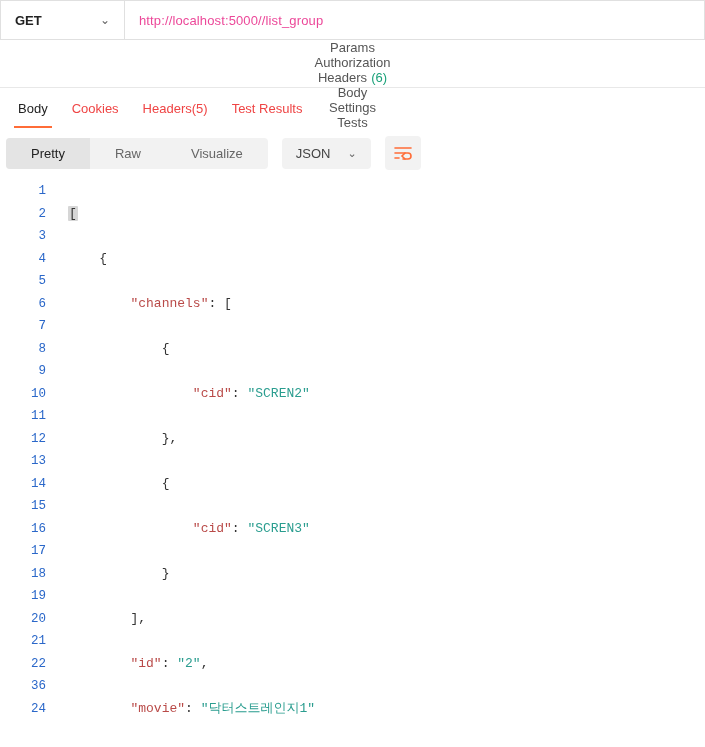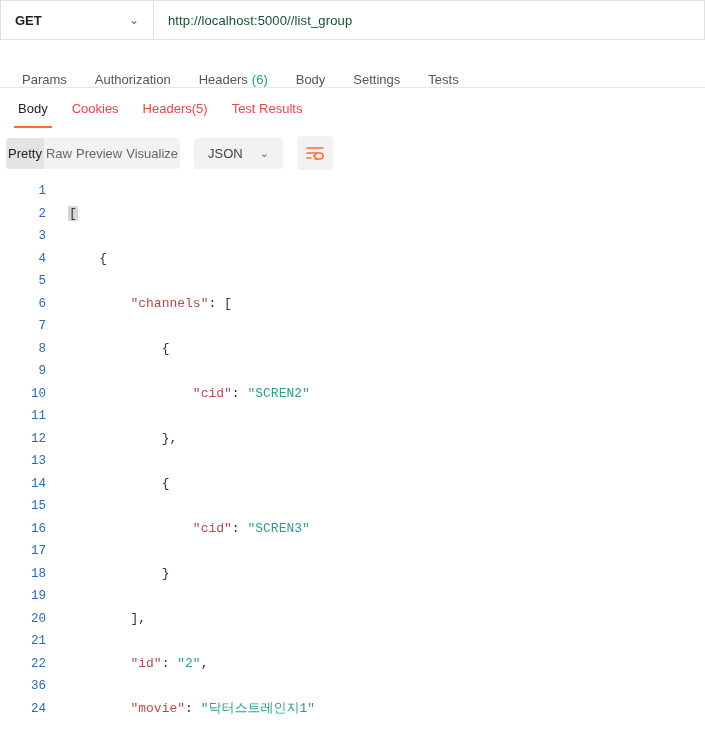--- a/index.html
+++ b/index.html
@@ -1,35 +1,35 @@
 <!DOCTYPE html>
 <html><head>
 <meta charset="utf-8">
 <style>
 * { box-sizing: border-box; margin: 0; padding: 0; }
 body { font-family: -apple-system, BlinkMacSystemFont, "Segoe UI", Arial, sans-serif; font-size: 13px; color: #222; width: 705px; background: #fff; }
 
 .request-bar { display: flex; height: 40px; border: 1px solid #e0e0e0; background: #fff; }
-.method-select { display: flex; align-items: center; justify-content: space-between; width: 153px; padding: 0 14px; border-right: 1px solid #e0e0e0; cursor: pointer; }
+.method-select { display: flex; align-items: center; justify-content: space-between; width: 124px; padding: 0 14px; border-right: 1px solid #e0e0e0; cursor: pointer; }
 .method-select .method { font-weight: 600; font-size: 13px; color: #222; }
 .method-select .chev { color: #666; font-size: 12px; }
-.url-input { flex: 1; display: flex; align-items: center; padding: 0 14px; color: #14532d; font-size: 13px; letter-spacing: 0.01em; }
+.url-input { flex: 1; display: flex; align-items: center; padding: 0 14px; color: #ec4899; font-size: 13px; letter-spacing: 0.01em; }
 
-.tabs { display: flex; gap: 0; padding: 0 8px; height: 48px; border-bottom: 1px solid #e8e8e8; align-items: flex-end; }
+.tabs { display: flex; gap: 0; padding: 0 8px; height: 48px; border-bottom: 1px solid #e8e8e8; align-items: center; flex-direction: column; }
 .tab { display: flex; align-items: center; padding: 0 14px; color: #555; font-size: 13px; cursor: pointer; }
 .tab .count-g { color: #1aa179; margin-left: 4px; }
 
 .resp-tabs { display: flex; gap: 0; padding: 0 6px; height: 40px; align-items: stretch; }
 .resp-tab { display: flex; align-items: center; padding: 0 12px; color: #ef4444; font-size: 13px; cursor: pointer; position: relative; }
 .resp-tab.active { color: #222; }
 .resp-tab.active::after { content:""; position:absolute; left:8px; right:8px; bottom:0; height:2px; background:#ff6c37; }
 
 .toolbar { display: flex; align-items: center; gap: 8px; padding: 8px 6px; }
 .seg { display: flex; background: #f2f2f2; border-radius: 4px; overflow: hidden; }
-.seg-btn { padding: 8px 2px; font-size: 13px; color: #666; cursor: pointer; }
+.seg-btn { padding: 8px 25px; font-size: 13px; color: #666; cursor: pointer; }
 .seg-btn.active { background: #e4e4e4; color: #222; font-weight: 500; }
 .format-select { display: flex; align-items: center; gap: 17px; padding: 8px 14px; background: #f2f2f2; border-radius: 4px; color: #444; font-size: 13px; cursor: pointer; margin-left: 6px;}
 .format-select .chev { font-size: 11px; color: #666; }
 .wrap-btn { width: 36px; height: 34px; display:flex; align-items:center; justify-content:center; background:#f2f2f2; border-radius:4px; cursor:pointer; margin-left:6px;}
 .wrap-btn svg { stroke: #ff6c37; }
 
 .code-area { display: flex; font-family: "SFMono-Regular", Consolas, "Liberation Mono", Menlo, monospace; font-size: 13px; line-height: 22.5px; padding-top: 2px; }
 .gutter { width: 58px; text-align: right; color: #8a8a8a; padding-right: 12px; user-select:none; }
 .gutter div { color: #2a67c9; font-size: 12.5px; }
 .code { flex: 1; white-space: pre; position: relative; padding-left: 10px; }
@@ -70,21 +70,20 @@
     <span>Headers</span>
     <span class="count-g">(5)</span>
   </div>
   <div class="resp-tab">Test Results</div>
 </div>
 
 <div class="toolbar">
   <div class="seg">
     <div class="seg-btn active">Pretty</div>
     <div class="seg-btn">Raw</div>
-    <div class="seg-btn">Preview</div>
     <div class="seg-btn">Visualize</div>
   </div>
   <div class="format-select">
     <span>JSON</span>
     <span class="chev">⌄</span>
   </div>
   <div class="wrap-btn">
     <svg width="18" height="14" viewBox="0 0 18 14" fill="none" stroke-width="1.6" stroke-linecap="round">
       <line x1="1" y1="2" x2="17" y2="2"></line>
         <path d="M1 7 H14 a3 3 0 0 1 0 6 H9"></path>

